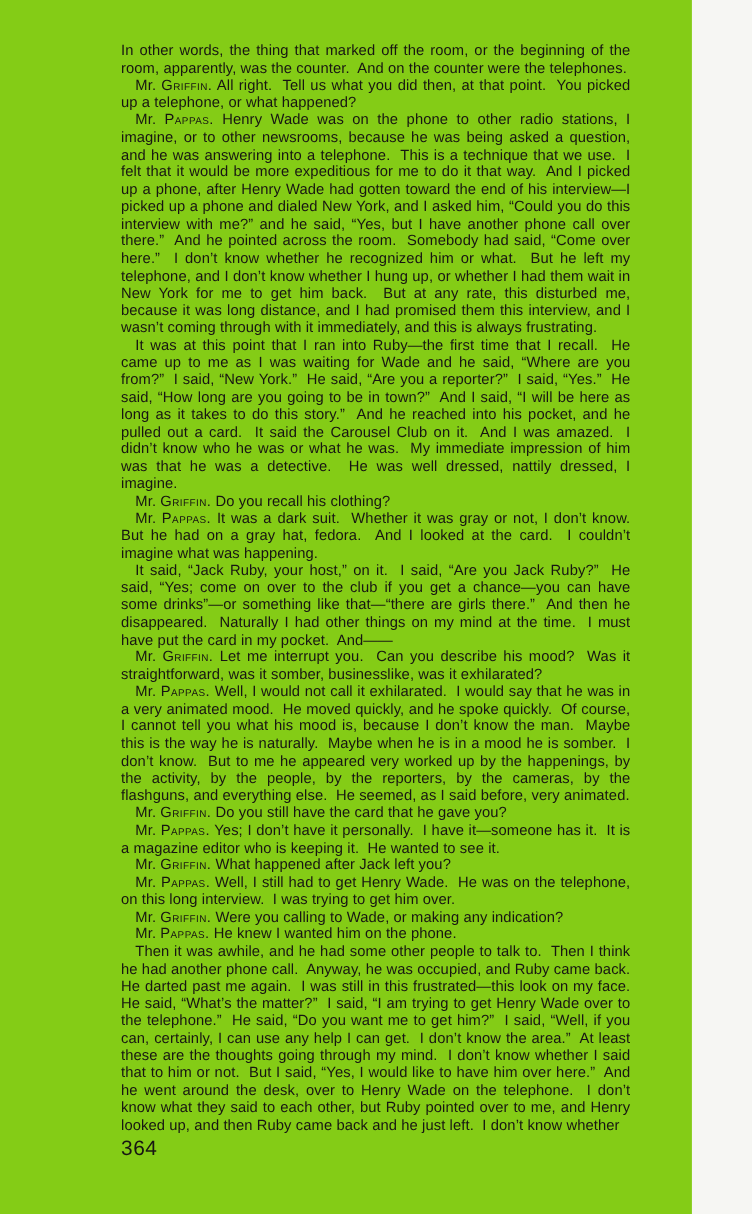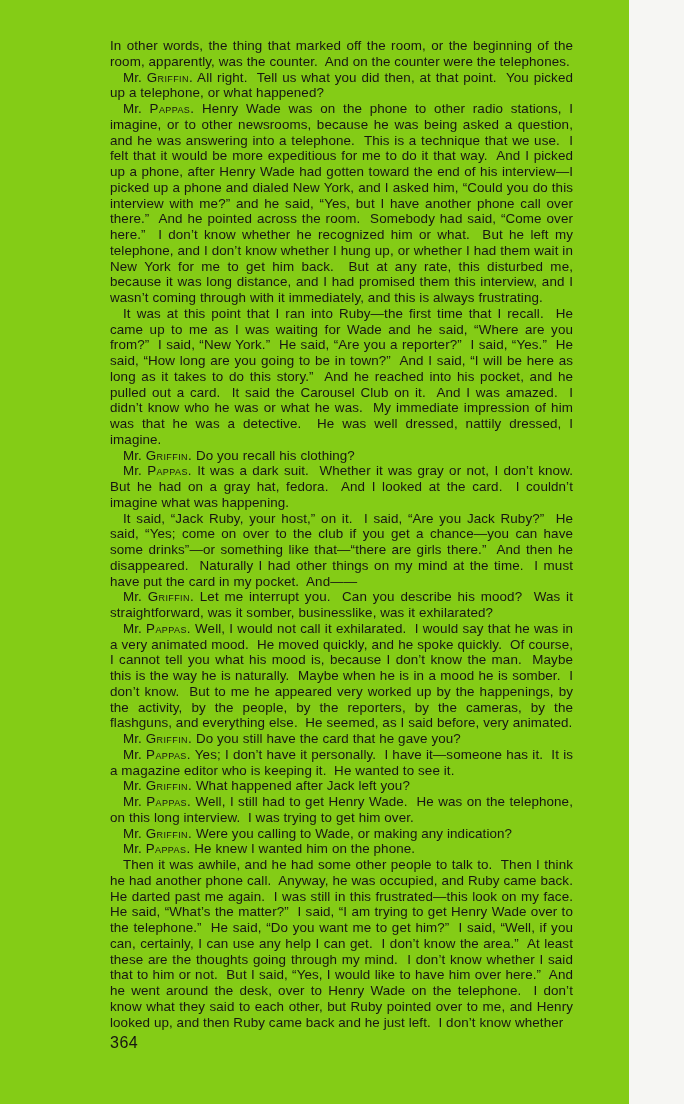--- a/index.html
+++ b/index.html
@@ -36,21 +36,21 @@
     text-indent: 0;
   }
   .speaker {
     font-variant-caps: small-caps;
     letter-spacing: 0.4px;
   }
   .page-number {
     position: absolute;
     left: 110px;
     top: 1034px;
-    font-size: 16px;
+    font-size: 19px;
     letter-spacing: 0.5px;
   }
 </style>
 </head>
 <body>
 
 <div class="page">
   <div class="text-block"><p class="flush"><span>In other words, the thing that marked off the room, or the beginning of the room, apparently, was the counter.  And on the counter were the telephones.</span></p><p><span>Mr. </span><span class="speaker">Griffin.</span><span> All right.  Tell us what you did then, at that point.  You picked up a telephone, or what happened?</span></p><p><span>Mr. </span><span class="speaker">Pappas.</span><span> Henry Wade was on the phone to other radio stations, I imagine, or to other newsrooms, because he was being asked a question, and he was answering into a telephone.  This is a technique that we use.  I felt that it would be more expeditious for me to do it that way.  And I picked up a phone, after Henry Wade had gotten toward the end of his interview—I picked up a phone and dialed New York, and I asked him, “Could you do this interview with me?” and he said, “Yes, but I have another phone call over there.”  And he pointed across the room.  Somebody had said, “Come over here.”  I don’t know whether he recognized him or what.  But he left my telephone, and I don’t know whether I hung up, or whether I had them wait in New York for me to get him back.  But at any rate, this disturbed me, because it was long distance, and I had promised them this interview, and I wasn’t coming through with it immediately, and this is always frustrating.</span></p><p><span>It was at this point that I ran into Ruby—the first time that I recall.  He came up to me as I was waiting for Wade and he said, “Where are you from?”  I said, “New York.”  He said, “Are you a reporter?”  I said, “Yes.”  He said, “How long are you going to be in town?”  And I said, “I will be here as long as it takes to do this story.”  And he reached into his pocket, and he pulled out a card.  It said the Carousel Club on it.  And I was amazed.  I didn’t know who he was or what he was.  My immediate impression of him was that he was a detective.  He was well dressed, nattily dressed, I imagine.</span></p><p><span>Mr. </span><span class="speaker">Griffin.</span><span> Do you recall his clothing?</span></p><p><span>Mr. </span><span class="speaker">Pappas.</span><span> It was a dark suit.  Whether it was gray or not, I don’t know.  But he had on a gray hat, fedora.  And I looked at the card.  I couldn’t imagine what was happening.</span></p><p><span>It said, “Jack Ruby, your host,” on it.  I said, “Are you Jack Ruby?”  He said, “Yes; come on over to the club if you get a chance—you can have some drinks”—or something like that—“there are girls there.”  And then he disappeared.  Naturally I had other things on my mind at the time.  I must have put the card in my pocket.  And——</span></p><p><span>Mr. </span><span class="speaker">Griffin.</span><span> Let me interrupt you.  Can you describe his mood?  Was it straightforward, was it somber, businesslike, was it exhilarated?</span></p><p><span>Mr. </span><span class="speaker">Pappas.</span><span> Well, I would not call it exhilarated.  I would say that he was in a very animated mood.  He moved quickly, and he spoke quickly.  Of course, I cannot tell you what his mood is, because I don’t know the man.  Maybe this is the way he is naturally.  Maybe when he is in a mood he is somber.  I don’t know.  But to me he appeared very worked up by the happenings, by the activity, by the people, by the reporters, by the cameras, by the flashguns, and everything else.  He seemed, as I said before, very animated.</span></p><p><span>Mr. </span><span class="speaker">Griffin.</span><span> Do you still have the card that he gave you?</span></p><p><span>Mr. </span><span class="speaker">Pappas.</span><span> Yes; I don’t have it personally.  I have it—someone has it.  It is a magazine editor who is keeping it.  He wanted to see it.</span></p><p><span>Mr. </span><span class="speaker">Griffin.</span><span> What happened after Jack left you?</span></p><p><span>Mr. </span><span class="speaker">Pappas.</span><span> Well, I still had to get Henry Wade.  He was on the telephone, on this long interview.  I was trying to get him over.</span></p><p><span>Mr. </span><span class="speaker">Griffin.</span><span> Were you calling to Wade, or making any indication?</span></p><p><span>Mr. </span><span class="speaker">Pappas.</span><span> He knew I wanted him on the phone.</span></p><p><span>Then it was awhile, and he had some other people to talk to.  Then I think he had another phone call.  Anyway, he was occupied, and Ruby came back.  He darted past me again.  I was still in this frustrated—this look on my face.  He said, “What’s the matter?”  I said, “I am trying to get Henry Wade over to the telephone.”  He said, “Do you want me to get him?”  I said, “Well, if you can, certainly, I can use any help I can get.  I don’t know the area.”  At least these are the thoughts going through my mind.  I don’t know whether I said that to him or not.  But I said, “Yes, I would like to have him over here.”  And he went around the desk, over to Henry Wade on the telephone.  I don’t know what they said to each other, but Ruby pointed over to me, and Henry looked up, and then Ruby came back and he just left.  I don’t know whether</span></p></div>
   <div class="page-number">364</div>
 </div>

